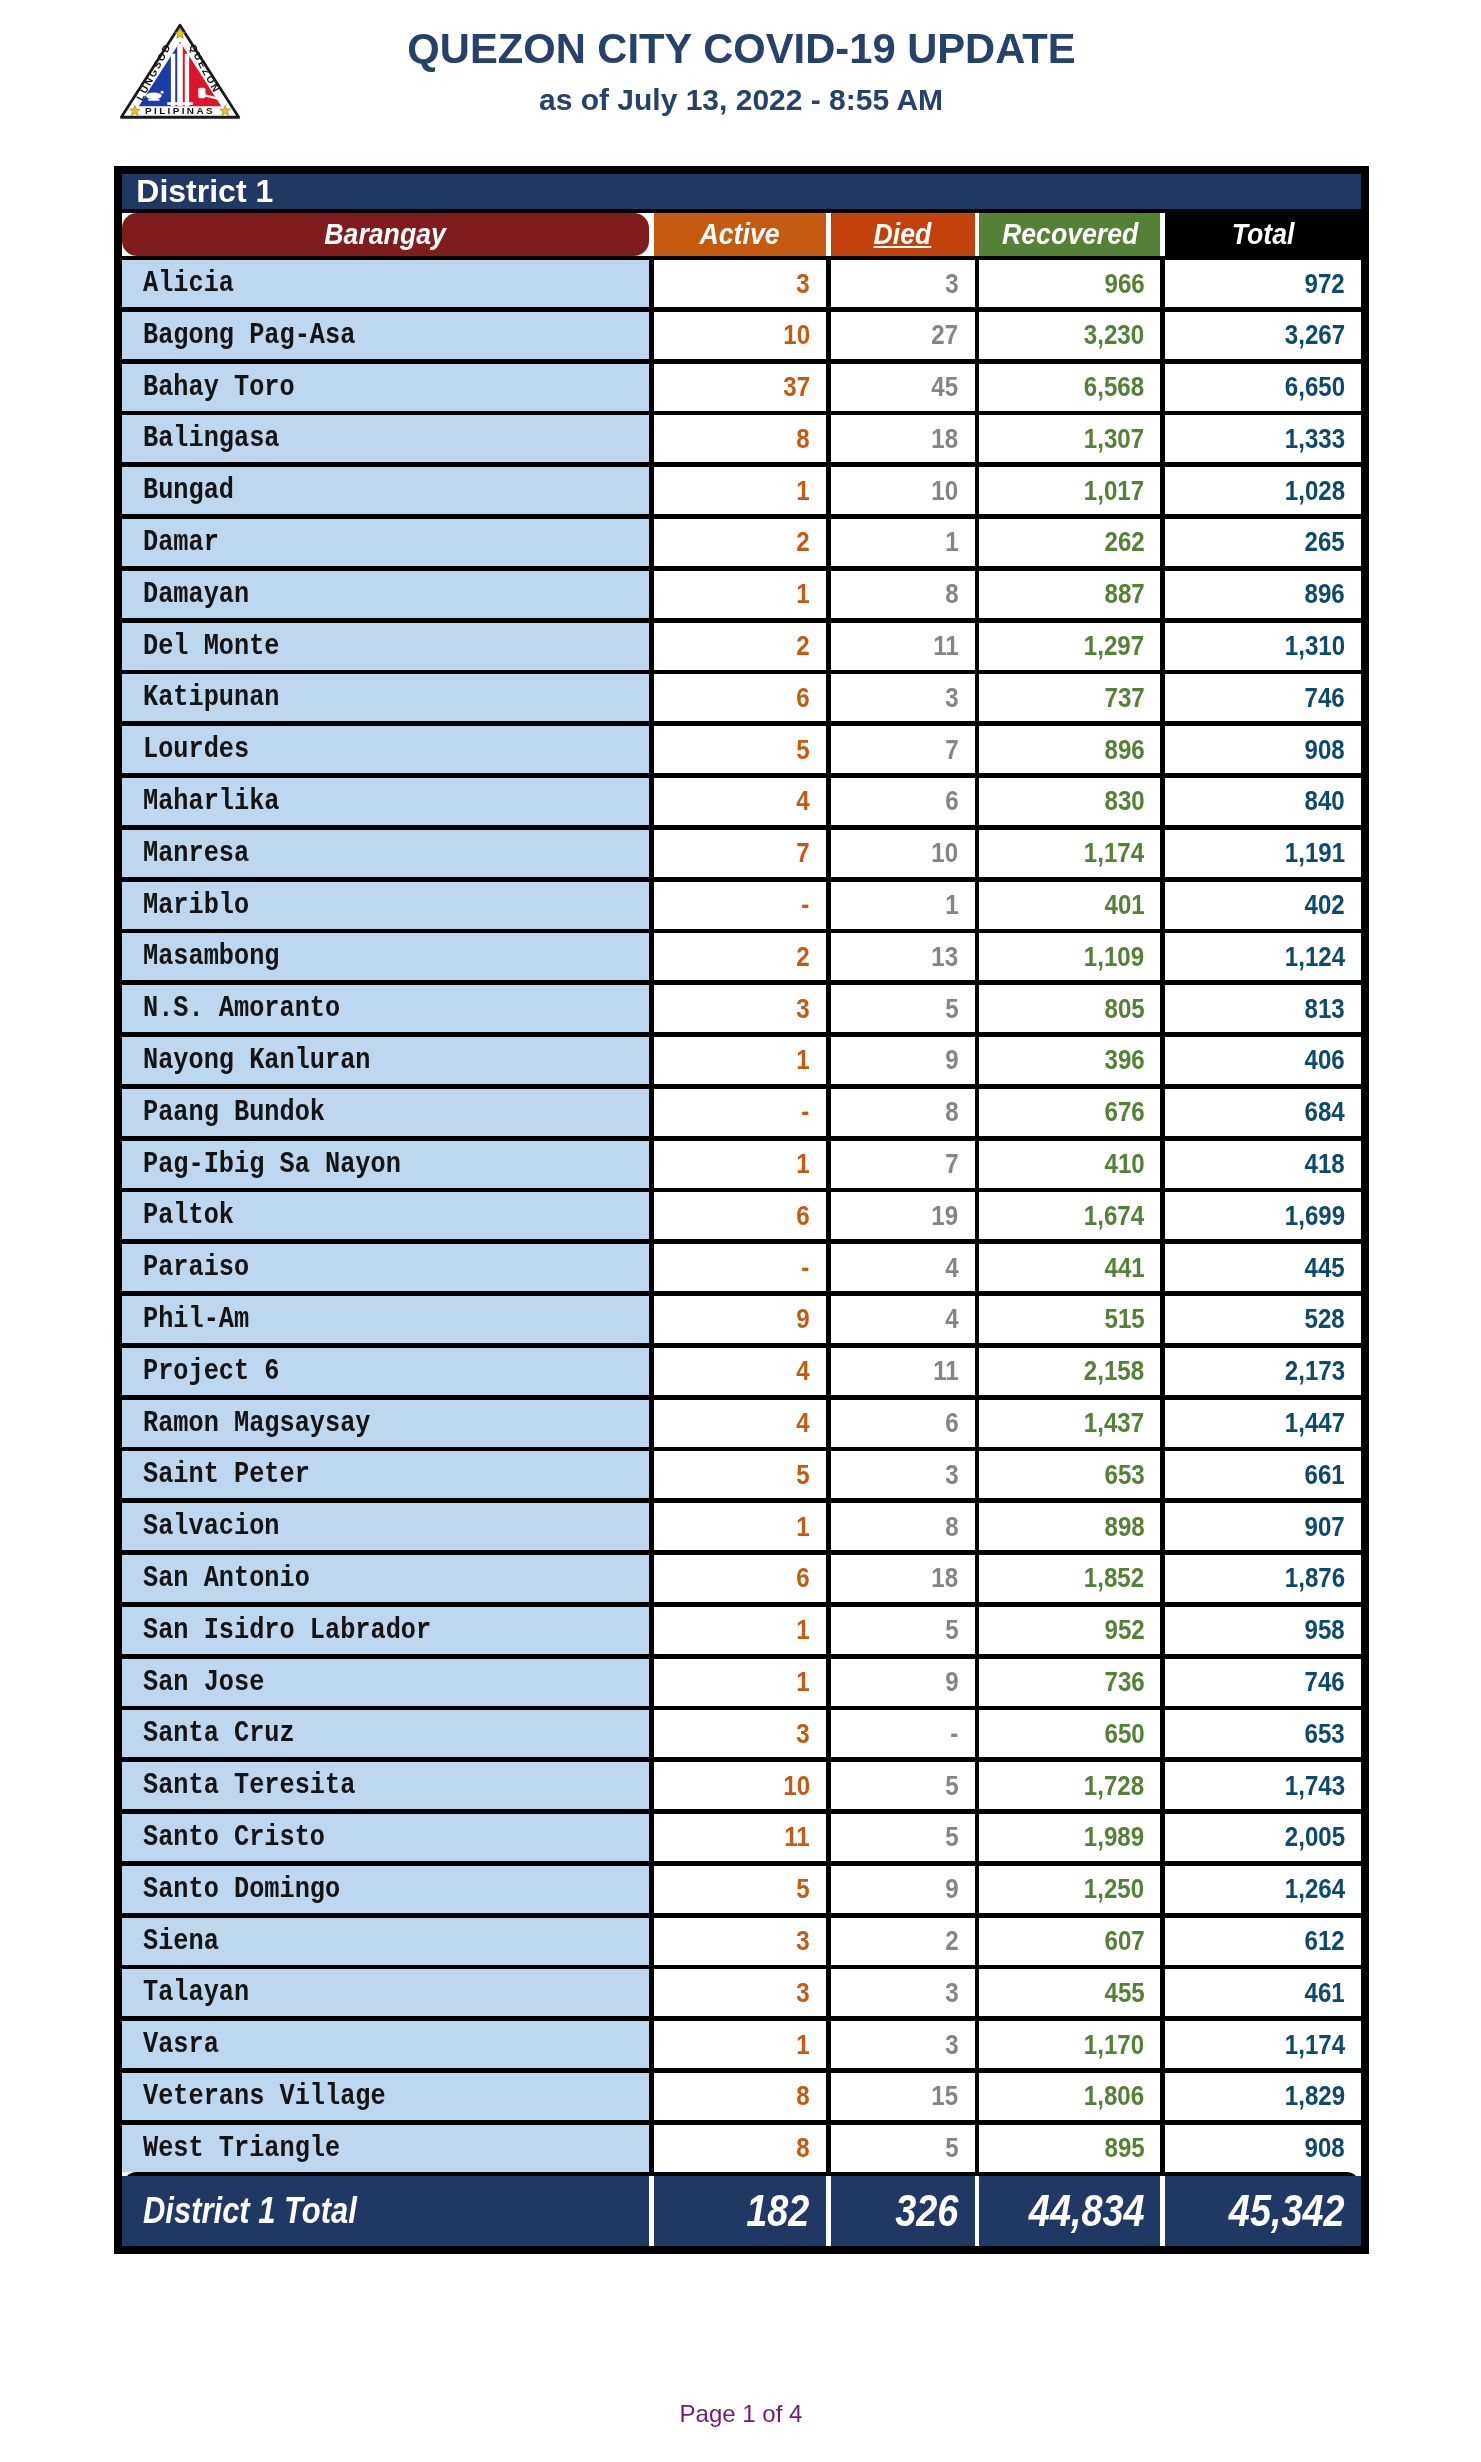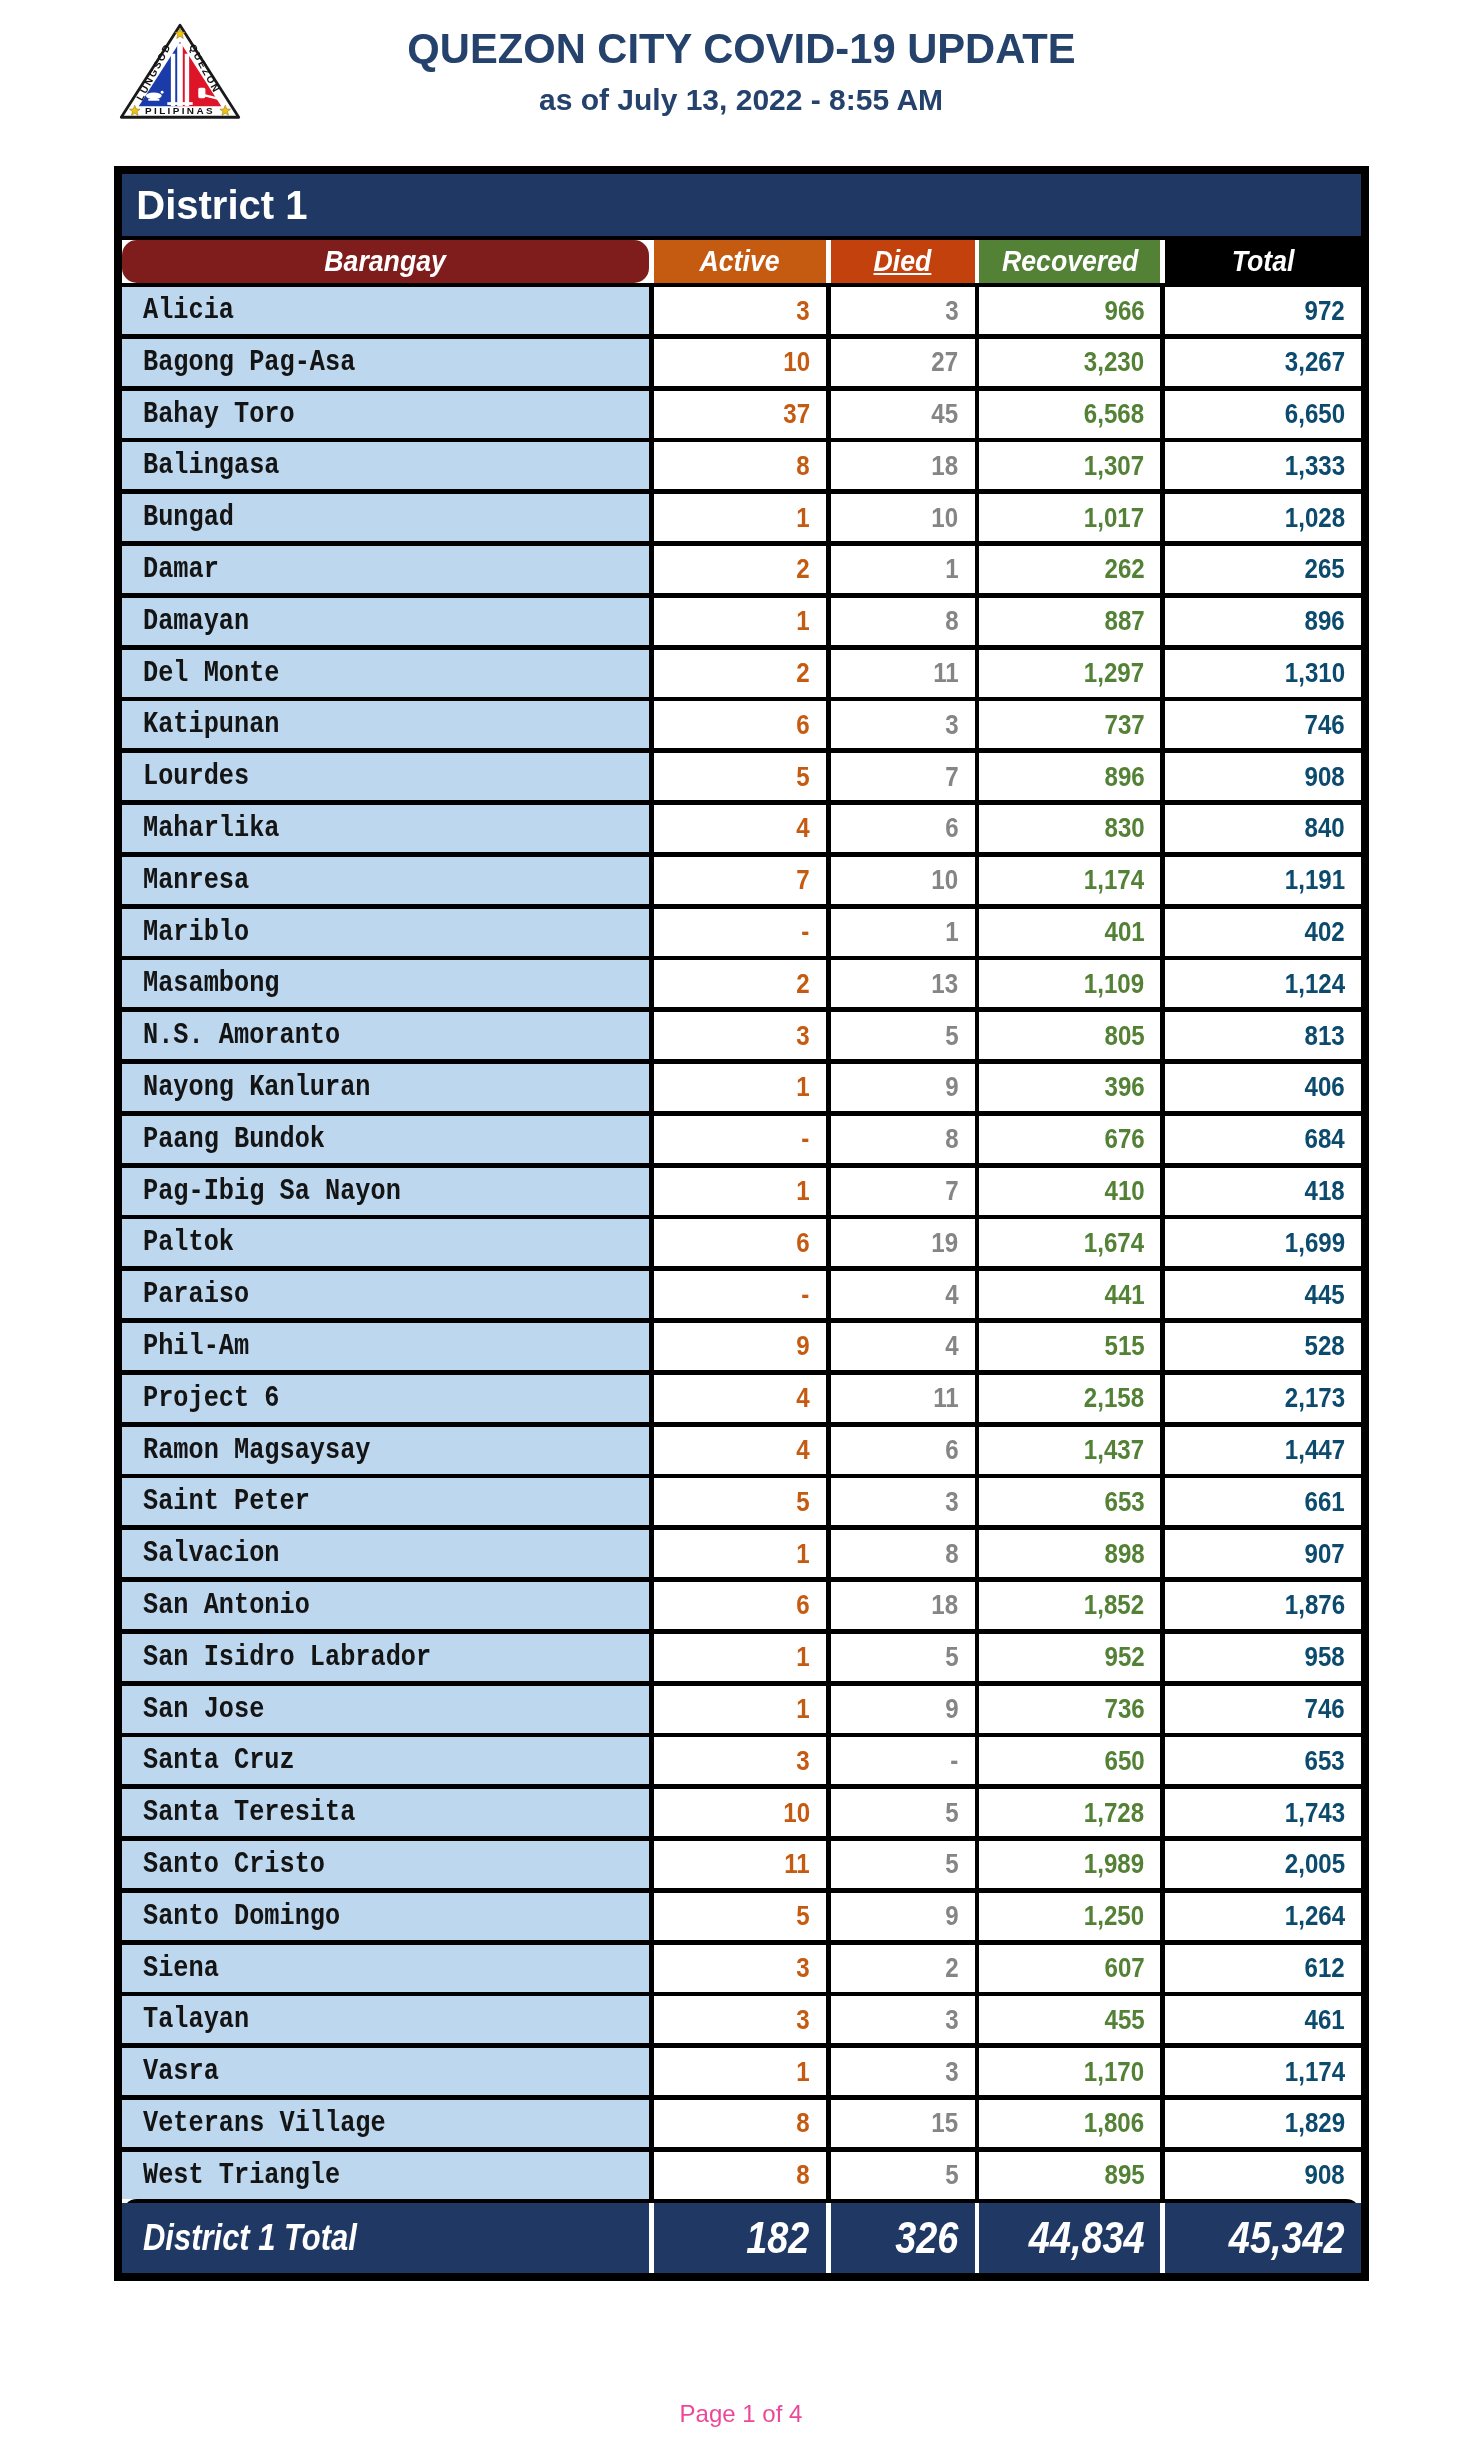--- a/index.html
+++ b/index.html
@@ -8,22 +8,22 @@
 
   
   .logo{position:absolute;left:118px;top:22px;}
   .titles{position:absolute;left:0;top:24px;width:100%;text-align:center;color:#24426B;}
   .page-title{display:inline-block;font-size:43px;font-weight:700;transform:scaleX(0.97);
               transform-origin:50% 50%;letter-spacing:0;}
   .page-subtitle{margin-top:9.6px;font-size:30px;font-weight:700;}
 
   
   .covid-table{position:absolute;left:114px;top:166px;width:1239px;border:8px solid #000;background:#fff;}
-  .district-bar{height:62px;background:#1F3864;display:flex;align-items:center;
-                padding-left:14.3px;color:#fff;font-size:40px;font-weight:700;}
+  .district-bar{height:35px;background:#1F3864;display:flex;align-items:center;
+                padding-left:14.3px;color:#fff;font-size:32px;font-weight:700;}
   .grid{display:grid;grid-template-columns:527px 172px 144px 181px 1fr;gap:4.8px;}
   .head-row{background:#fff;border-top:4px solid #000;border-bottom:4px solid #000;grid-auto-rows:43px;}
   .head-cell{display:flex;align-items:center;justify-content:center;color:#fff;
              font-style:italic;font-weight:700;font-size:29px;}
   .hc-barangay{background:#7f1d1d;border-radius:15px;}
   .hc-active{background:#C55A11;}
   .hc-died{background:#c2410c;text-decoration:underline;}
   .hc-recovered{background:#538135;}
   .hc-total{background:#000000;}
 
@@ -42,21 +42,21 @@
   .head-cell .cond{transform-origin:50% 50%;transform:scaleX(0.92);}
   .total-label .cond{transform-origin:0 50%;}
 
   .total-row{background:#fff;border-top:4px solid #000;grid-auto-rows:70px;border-radius:15px;}
   .total-cell{background:#1F3864;color:#fff;font-style:italic;font-weight:700;
               display:flex;align-items:center;}
   .total-label{padding-left:21px;font-size:36px;}
   .total-num{justify-content:flex-end;padding-right:16px;font-size:44px;}
 
   
-  .footer{position:absolute;top:2400px;left:0;width:100%;text-align:center;font-size:24px;color:#ec4899;}
+  .footer{position:absolute;top:2400px;left:0;width:100%;text-align:center;font-size:24px;color:#701a75;}
 </style>
 </head>
 <body>
 
 <div class="page">
 
   <svg class="logo" width="124" height="100" viewBox="0 0 156 126">
     <polygon points="78,4 152,120 4,120" fill="#ffffff" stroke="#1a1a1a" stroke-width="3.5" stroke-linejoin="round"></polygon>
     <polygon points="78,25 78,106 26,106" fill="#1C3BAA"></polygon>
     <polygon points="78,25 130,106 78,106" fill="#DE1428"></polygon>

